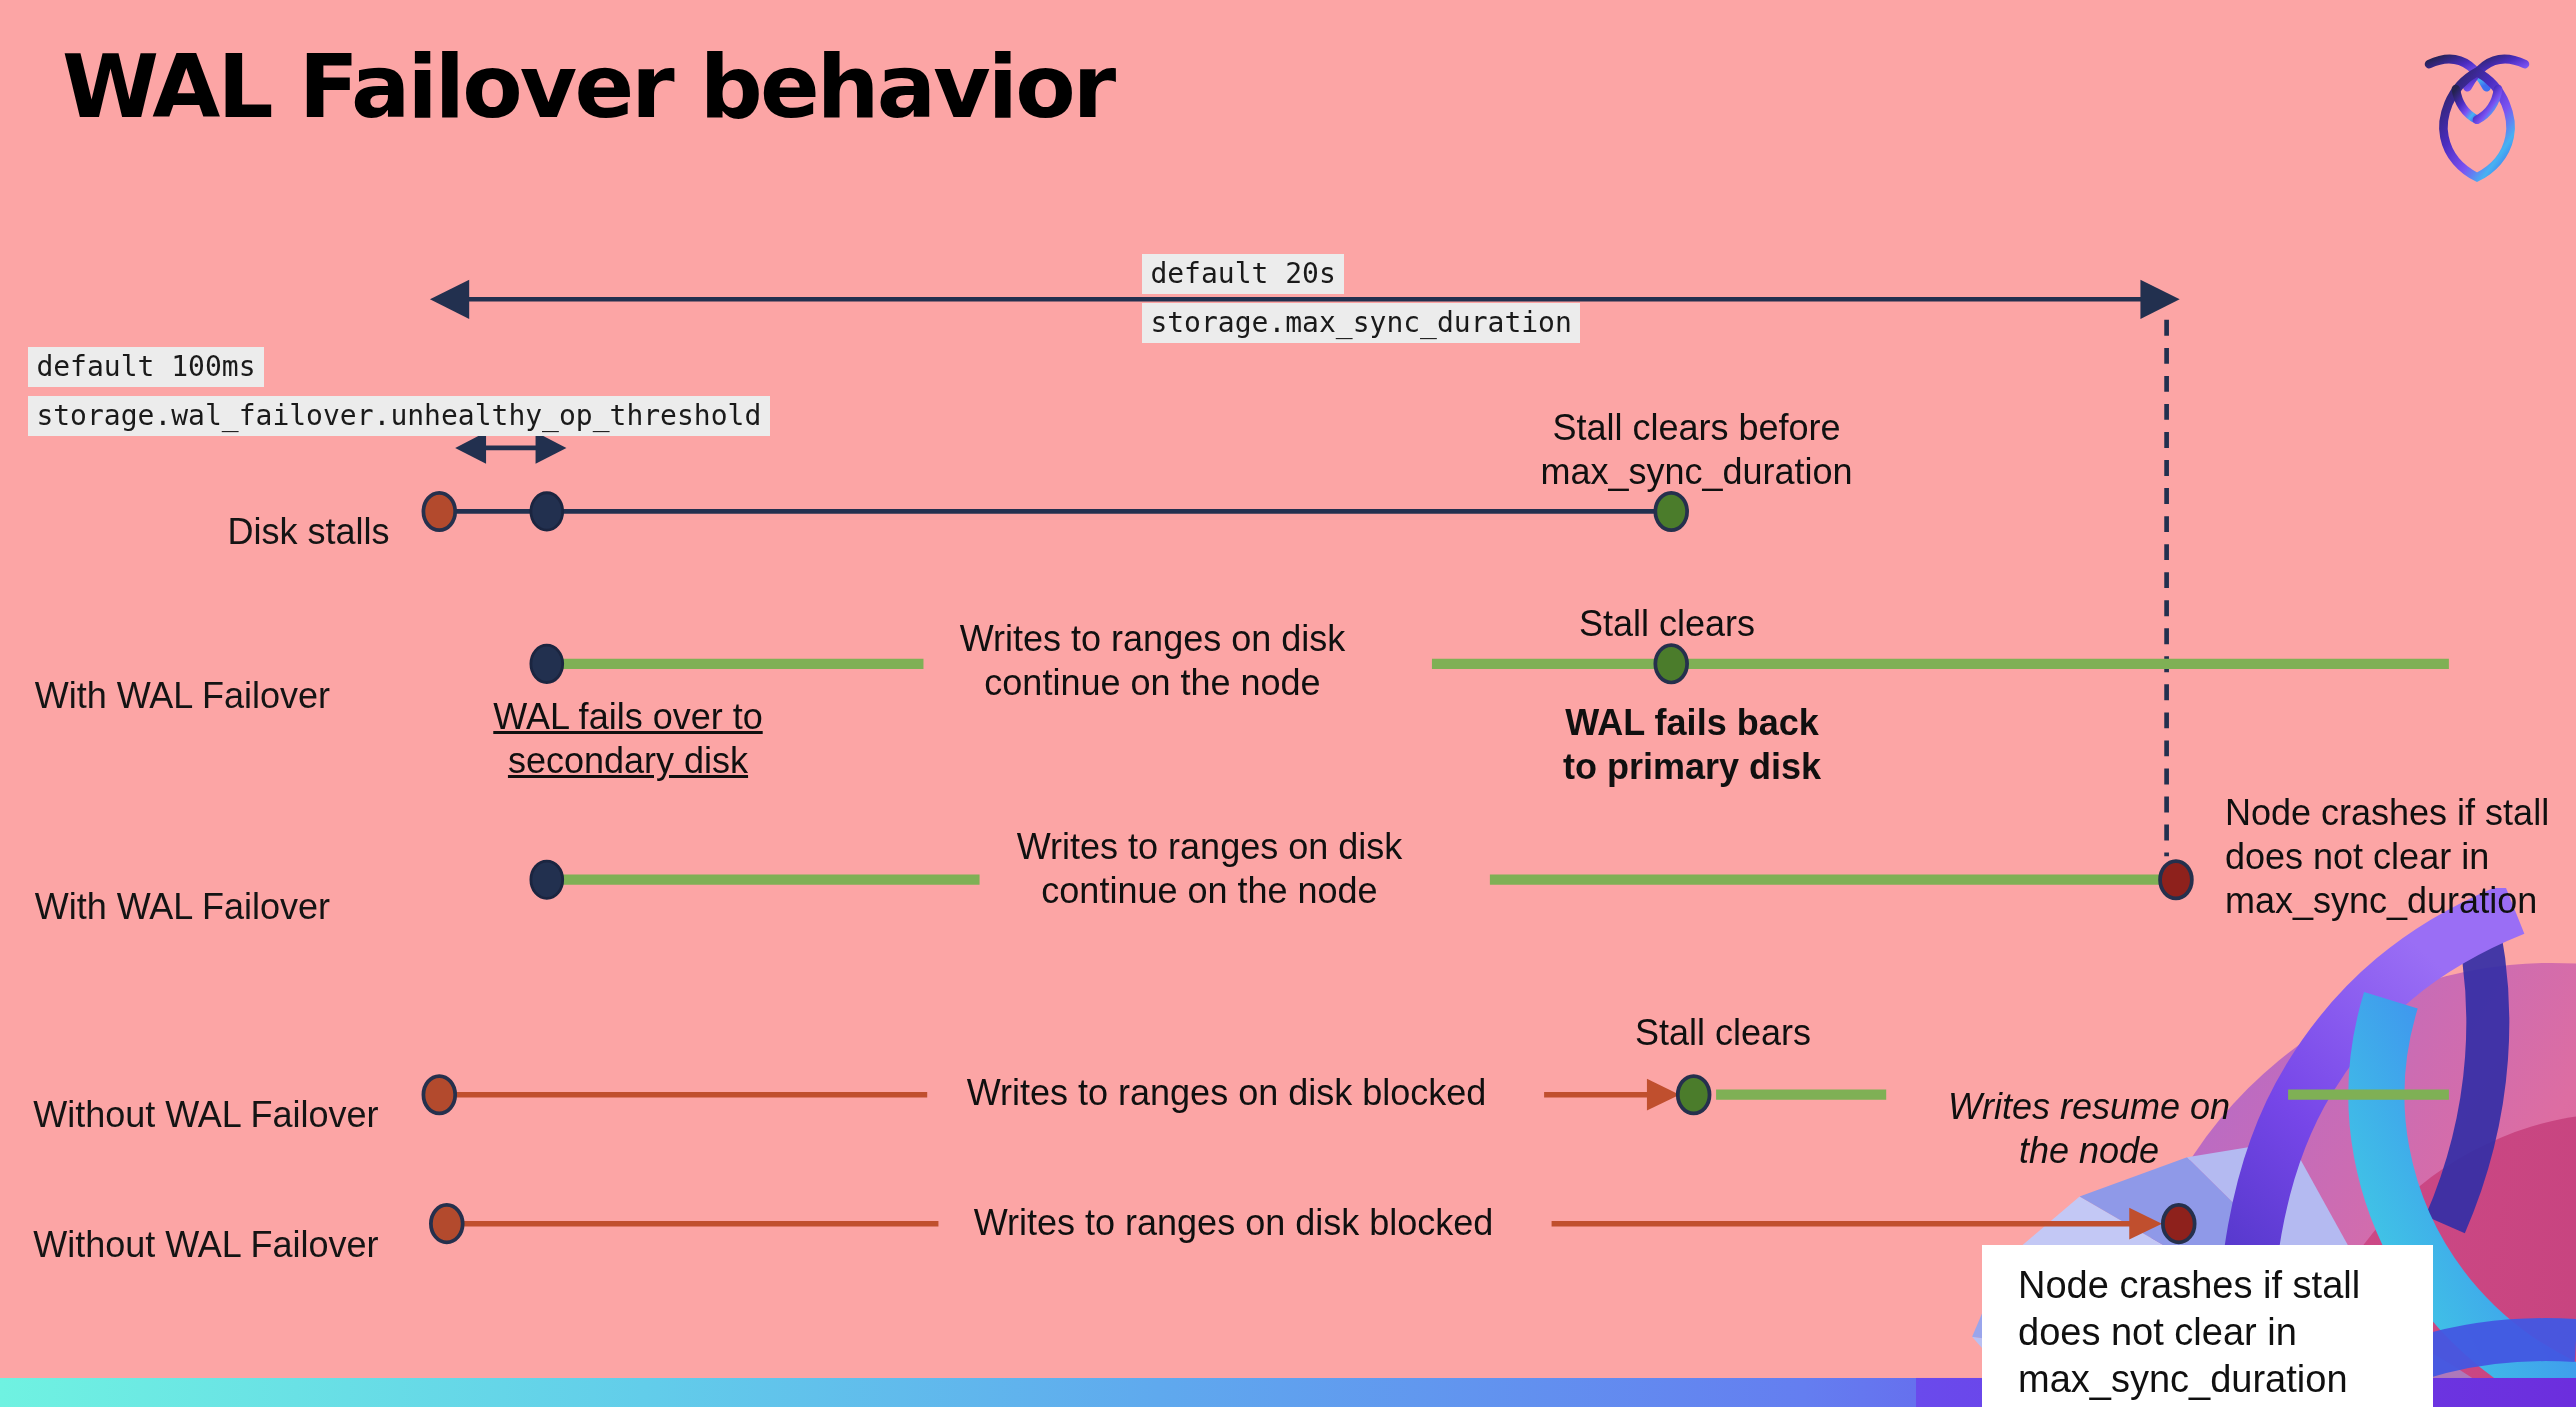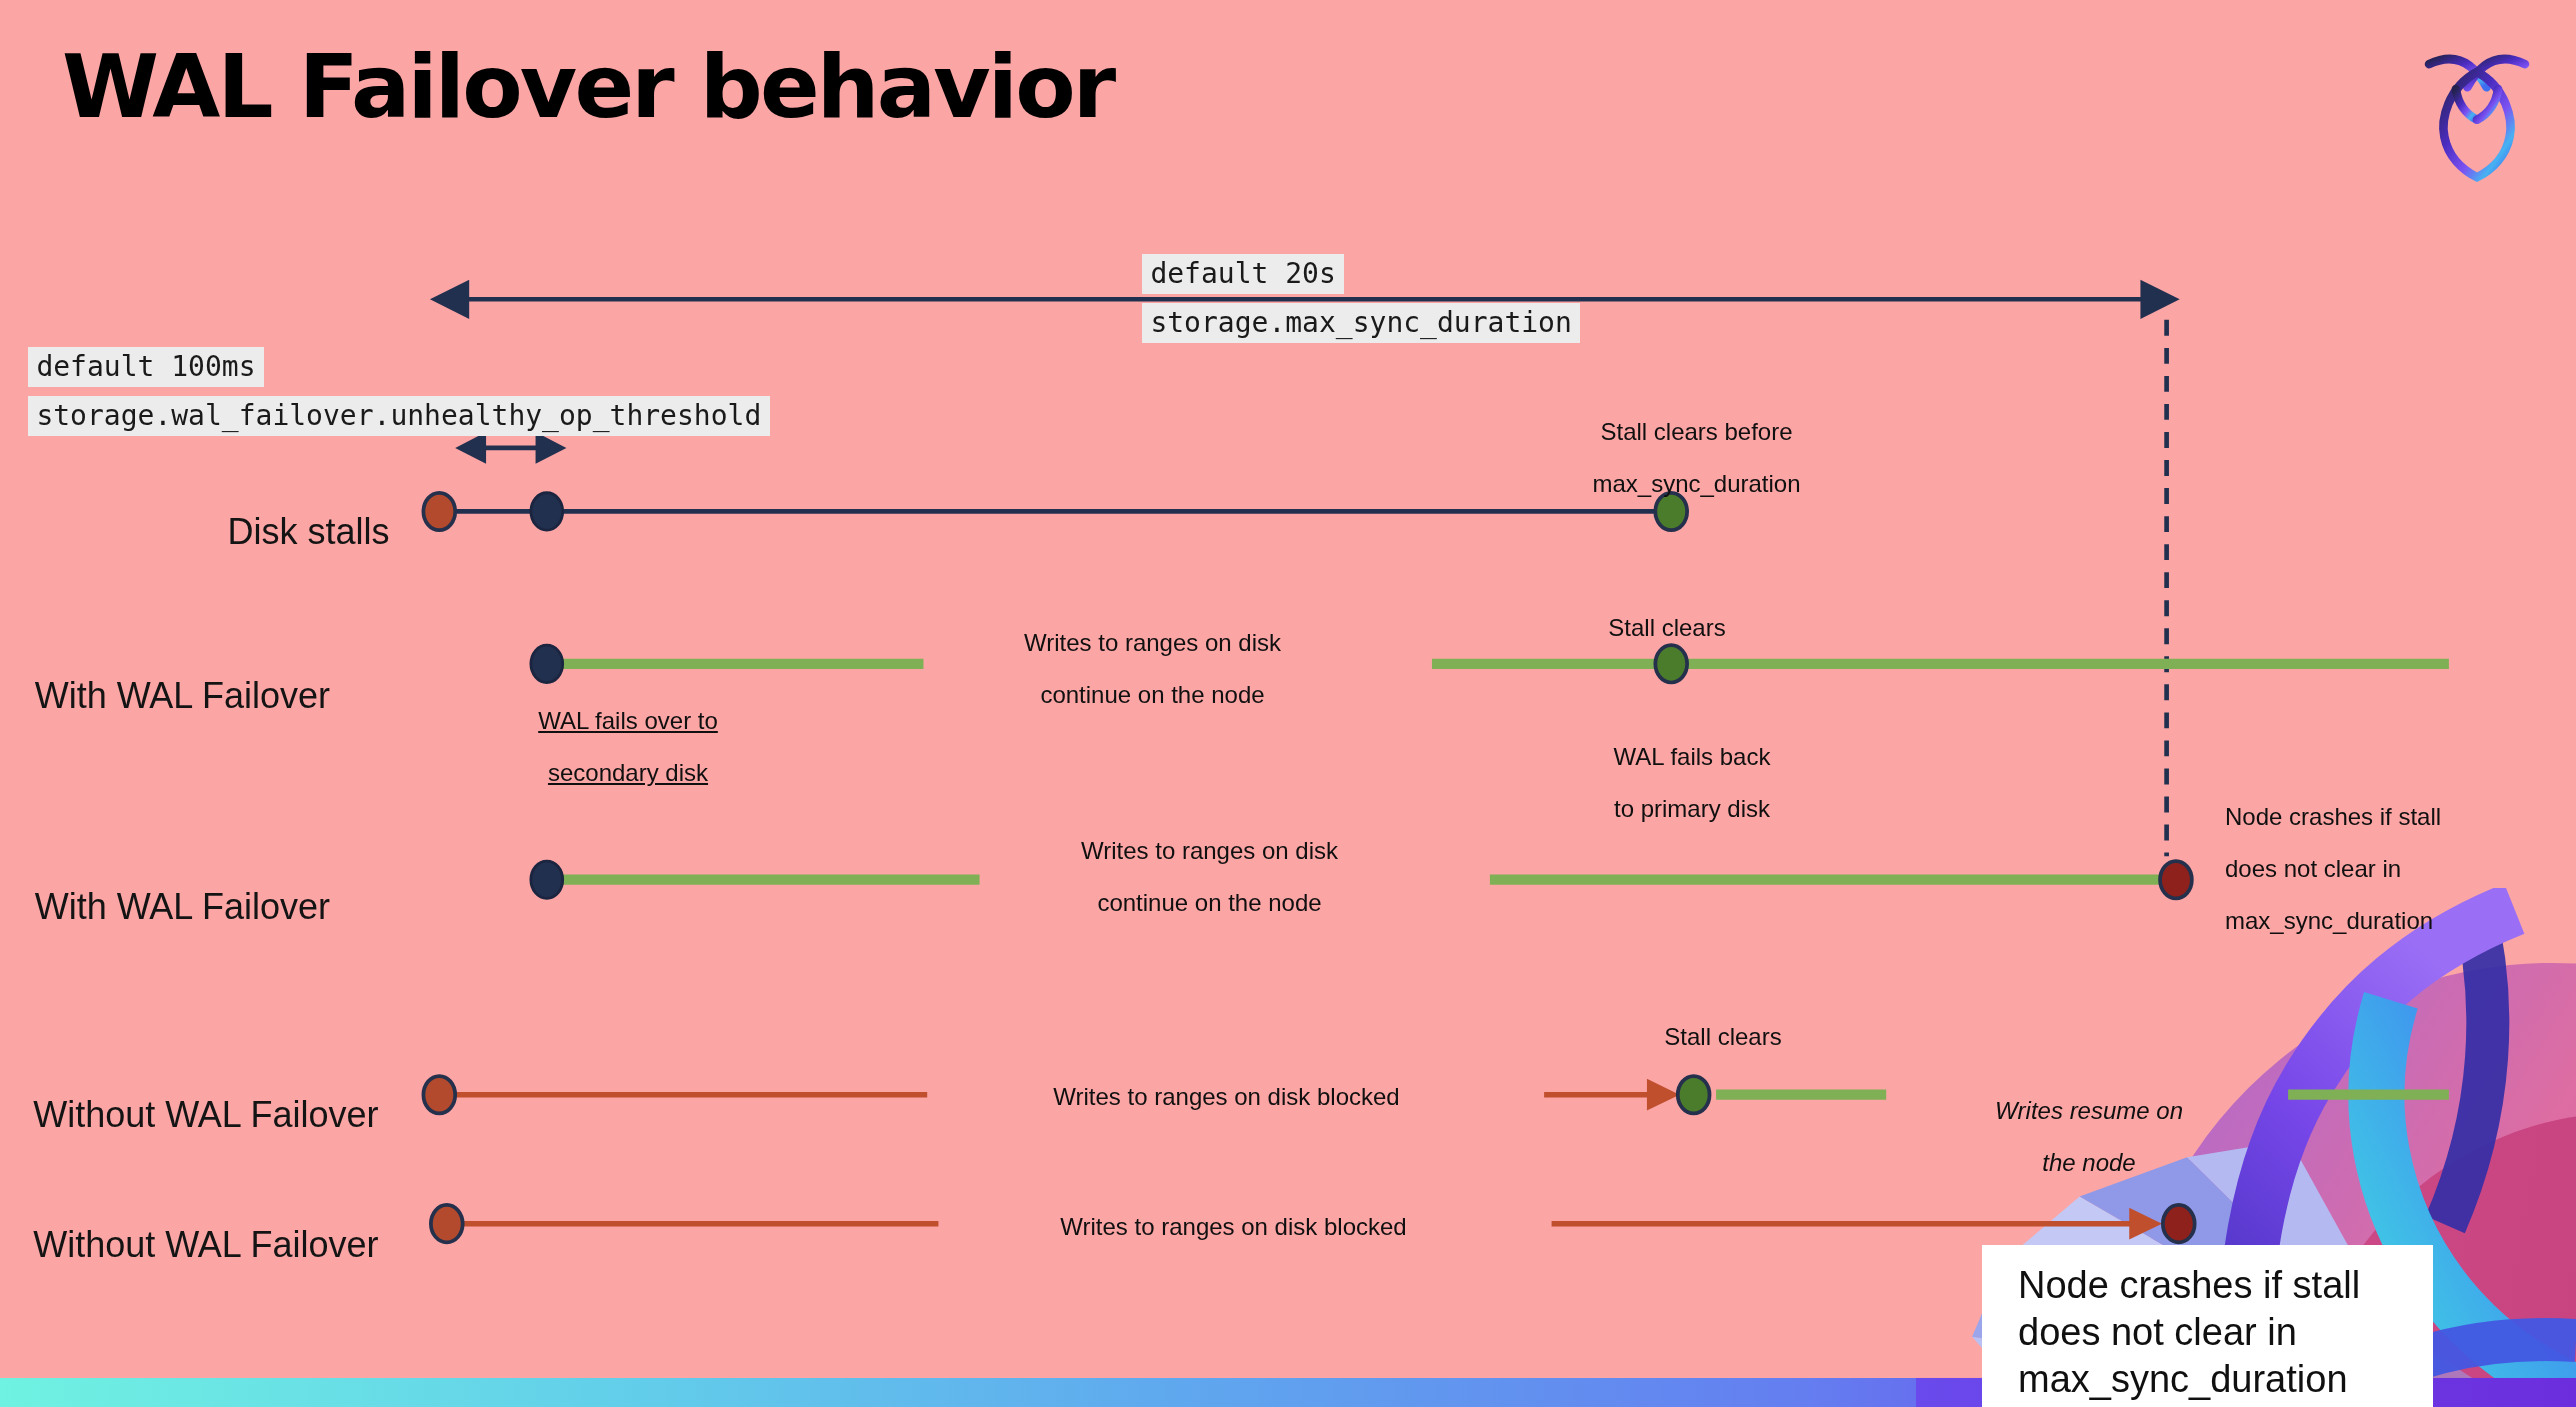--- a/index.html
+++ b/index.html
@@ -12,21 +12,21 @@
     left:62px;top:36px;font-size:88px;font-weight:800;letter-spacing:-2.8px;
     color:#000;line-height:1.15;margin:0;font-family:"DejaVu Sans","Liberation Sans",sans-serif;
   }
   .codegroup{display:flex;flex-direction:column;align-items:flex-start;gap:9px;z-index:4;}
   .codechip{
     font-family:"DejaVu Sans Mono","Liberation Mono",monospace;
     font-size:28px;line-height:36px;background:#ececec;color:#1a1a1a;
     padding:1.9px 8.4px;white-space:pre;
   }
   .ann{
-    font-size:24px;line-height:52px;color:#101010;white-space:pre-line;
+    font-size:36px;line-height:44px;color:#101010;white-space:pre-line;
     text-align:center;z-index:5;
   }
   .ann.left{text-align:left;}
   .rowlab{font-size:36px;line-height:45px;color:#141414;text-align:center;z-index:5;margin-top:20px;}
   .layer{left:0;top:0;width:2576px;height:1408px;pointer-events:none;}
   .diagram-layer{z-index:3;}
   .corner-art{left:1916px;top:888px;width:660px;height:520px;z-index:2;}
   .footer-bar{
     left:0;top:1378px;width:2576px;height:30px;z-index:1;
     background:linear-gradient(90deg,#6ff2e1 0%,#62cdea 25%,#5fa9ee 45%,#647ef0 70%,#6b46e8 88%,#6d2fdd 100%);
@@ -181,21 +181,21 @@
   <div class="abs rowlab" style="left:23.4px;top:1202px;width:365px;">Without WAL Failover</div>
 
   <div class="abs ann" style="left:1491px;top:406px;width:411px;">Stall clears before
 max_sync_duration</div>
 
   <div class="abs ann" style="left:947px;top:617px;width:411px;">Writes to ranges on disk
 continue on the node</div>
   <div class="abs ann" style="left:1527px;top:602px;width:280px;">Stall clears</div>
   <div class="abs ann" style="left:441px;top:695px;width:374px;text-decoration:underline;">WAL fails over to
 secondary disk</div>
-  <div class="abs ann" style="left:1505px;top:731px;width:374px;">WAL fails  back
+  <div class="abs ann" style="left:1505px;top:701px;width:374px;font-weight:bold;">WAL fails  back
 to primary disk</div>
 
   <div class="abs ann" style="left:1004px;top:825px;width:411px;">Writes to ranges on disk
 continue on the node</div>
   <div class="abs ann left" style="left:2225px;top:791px;width:374px;">Node crashes if stall
 does not clear in
 max_sync_duration</div>
 
   <div class="abs ann" style="left:946px;top:1071px;width:561px;">Writes to ranges on disk  blocked</div>
   <div class="abs ann" style="left:1583px;top:1011px;width:280px;">Stall clears</div>

